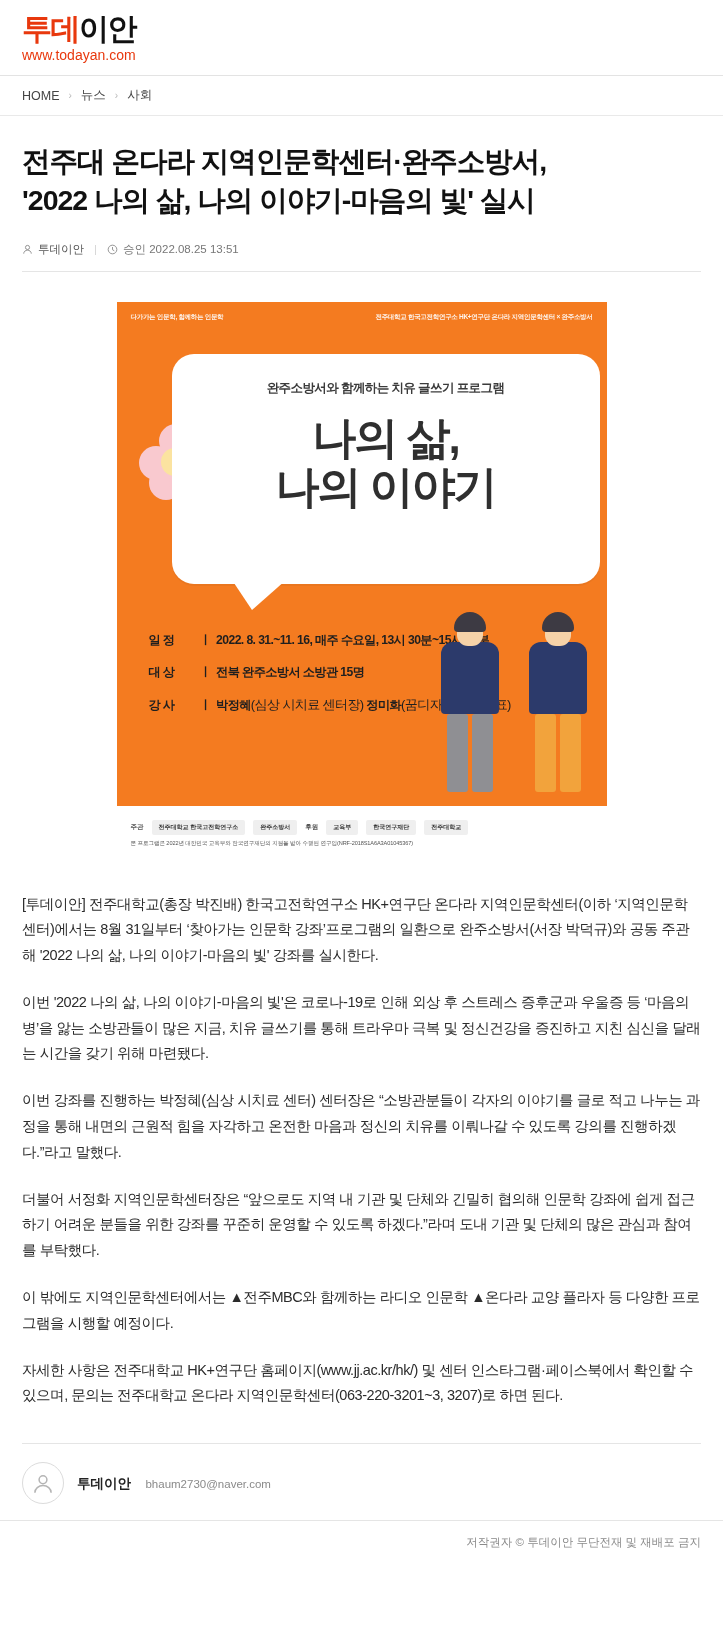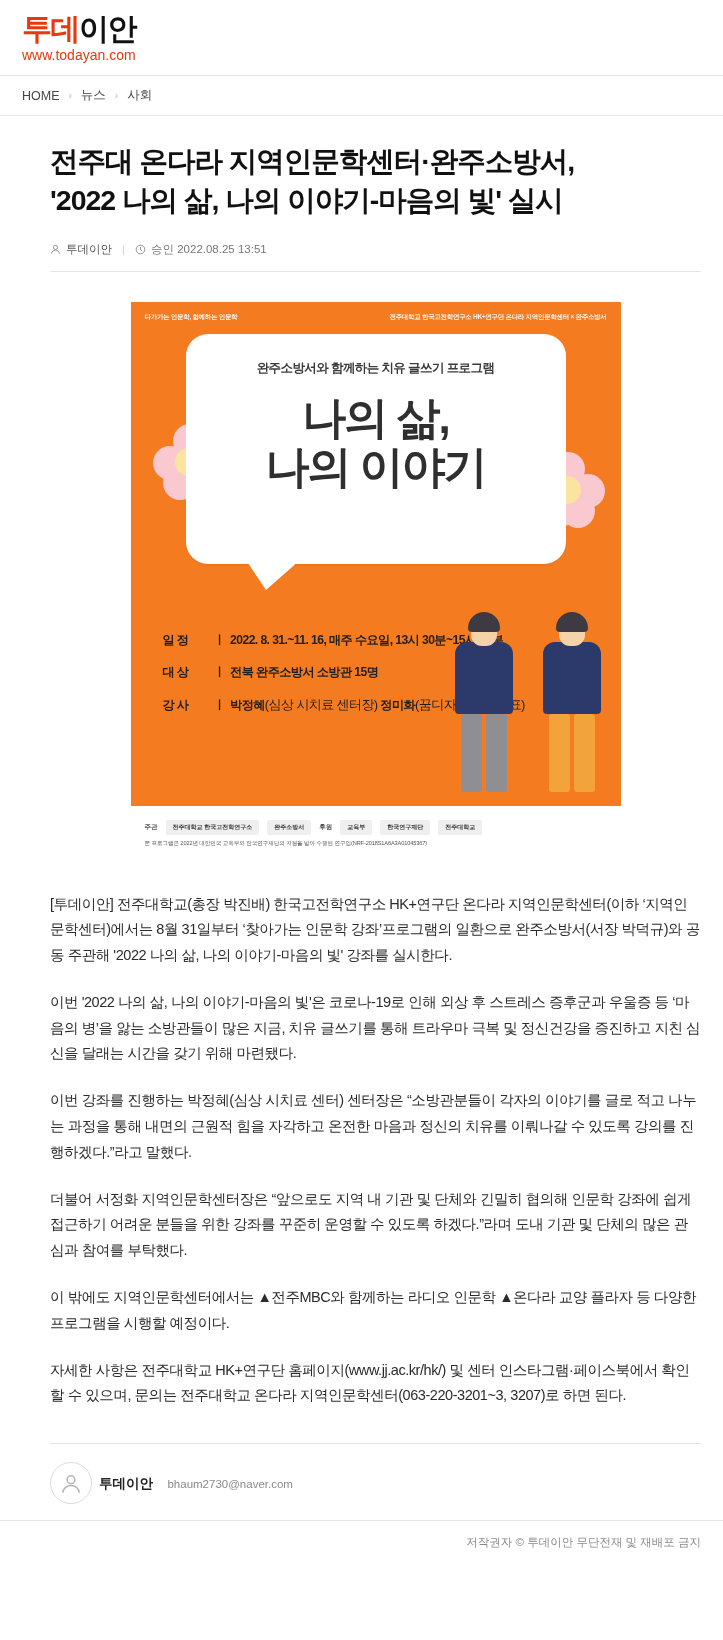--- a/index.html
+++ b/index.html
@@ -46,21 +46,20 @@
     align-items: center;
     gap: 9px;
     border-bottom: 1px solid #e9e9e9;
   }
   .breadcrumb .sep { color: #b9b9b9; font-size: 10px; }
   .breadcrumb a { color: #444; text-decoration: none; }
 
   
   .article {
     padding: 0 22px;
-    margin-left: 28px;
   }
   .headline {
     font-size: 28.5px;
     font-weight: bold;
     line-height: 1.36;
     letter-spacing: -1px;
     color: #111;
     margin: 26px 0 0 0;
   }
   .meta {
@@ -100,22 +99,22 @@
     font-size: 6.5px;
     color: #fff;
     font-weight: bold;
     letter-spacing: -0.3px;
   }
   .poster .top-left { opacity: .92; }
   .poster .top-right { opacity: .92; }
   .bubble {
     position: absolute;
     left: 55px;
-    top: 32px;
-    width: 380px;
+    top: 52px;
+    width: 428px;
     height: 230px;
     background: #fff;
     border-radius: 22px;
     box-shadow: 0 2px 0 rgba(0,0,0,0.04);
   }
   .bubble:after {
     content: "";
     position: absolute;
     left: 60px;
     bottom: -26px;
@@ -247,21 +246,21 @@
     letter-spacing: -0.45px;
     margin: 0 0 21px 0;
   }
   
   .reporter {
     margin-top: 34px;
     border-top: 1px solid #e5e5e5;
     padding: 18px 0 16px 0;
     display: flex;
     align-items: center;
-    gap: 7px;
+    gap: 13px;
   }
   .avatar {
     width: 42px; height: 42px;
     border-radius: 50%;
     border: 1px solid #dcdcdc;
     background: #fff;
     display: flex; align-items: center; justify-content: center;
   }
   .reporter-name { font-size: 13.5px; font-weight: bold; color: #222; }
   .reporter-mail { font-size: 11.5px; color: #8a8a8a; margin-left: 10px; }

